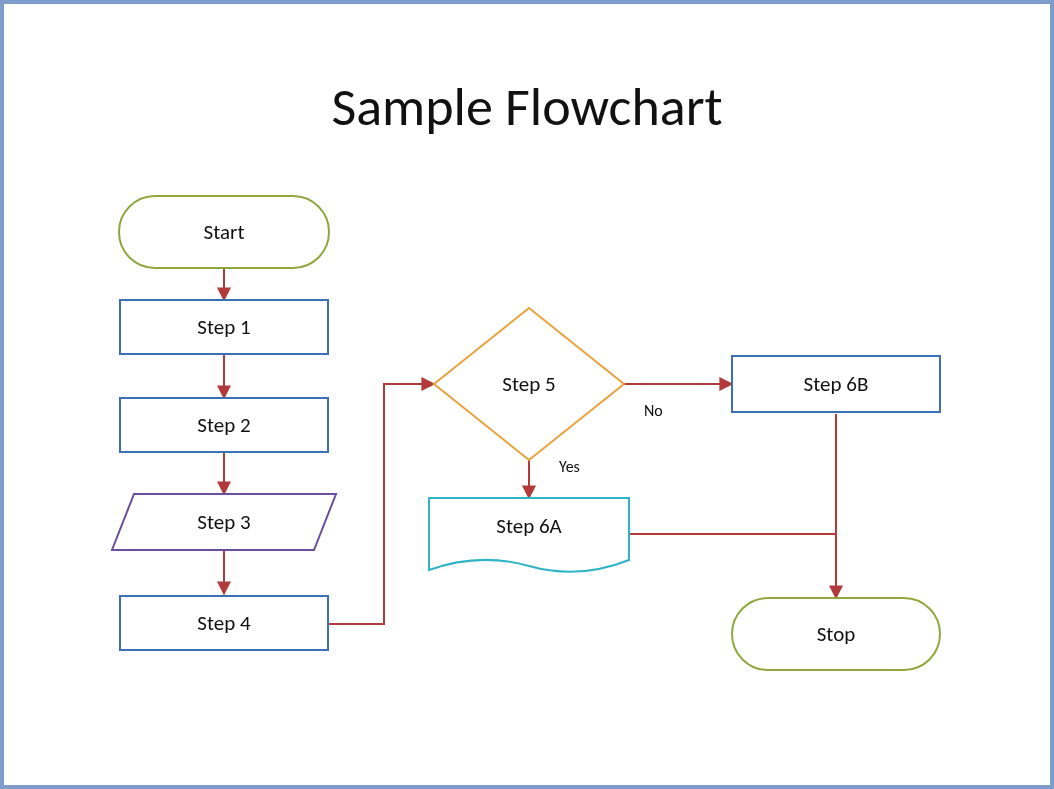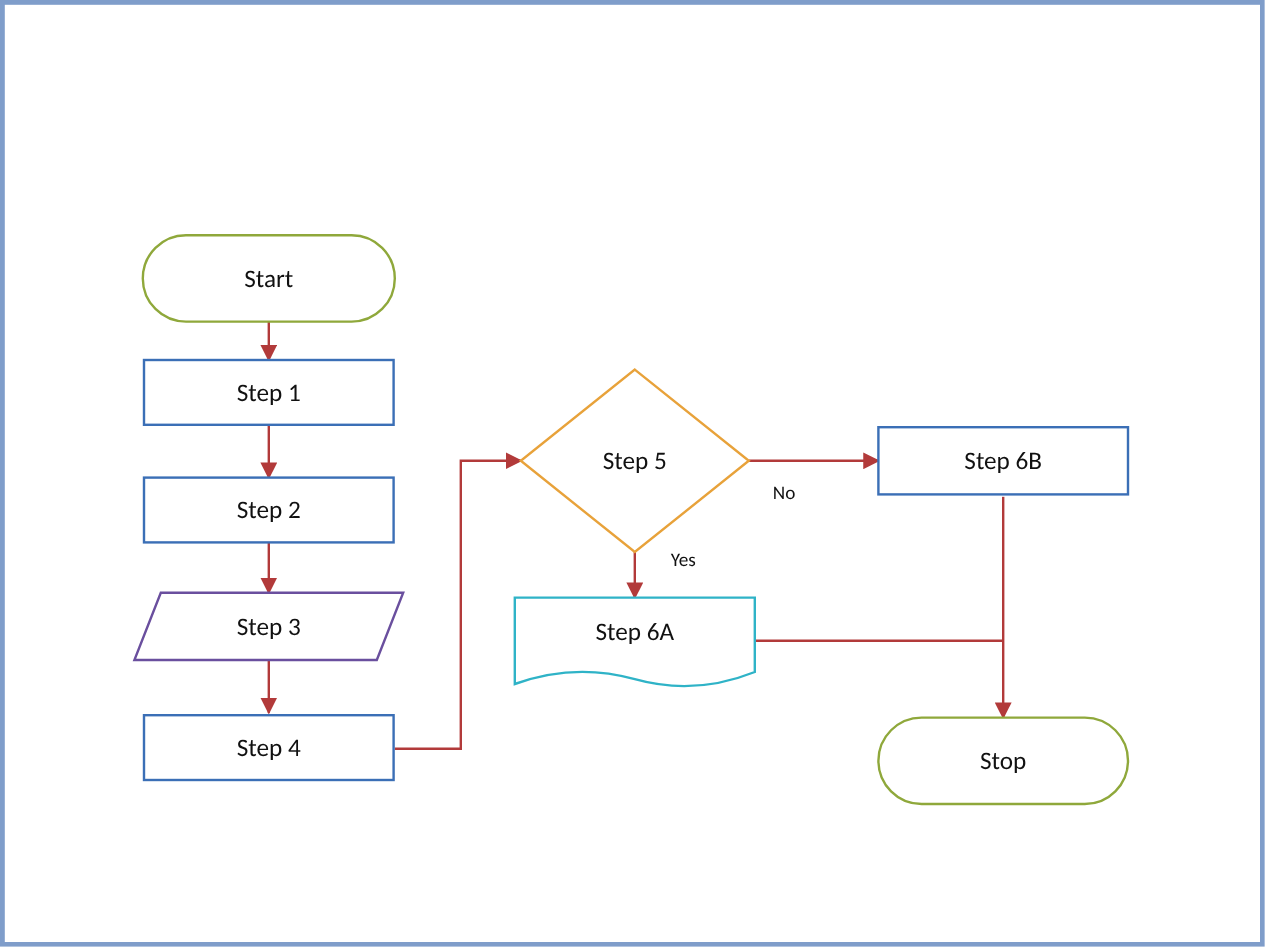--- a/index.html
+++ b/index.html
@@ -43,20 +43,21 @@
     font-size: 16px;
     fill: #111;
     text-anchor: start;
     dominant-baseline: middle;
   }
 </style>
 </head>
 <body>
 
 <div class="slide-frame">
+  <div class="title">Sample Flowchart</div>
 
   <svg width="1054" height="789">
     <defs>
       <marker id="arrow" viewBox="0 0 10 10" refX="9" refY="5" markerWidth="7" markerHeight="7" orient="auto-start-reverse">
         <path d="M 0 0 L 10 5 L 0 10 z" fill="#b23a3a"></path>
       </marker>
     </defs>
 
     <line x1="220" y1="264" x2="220" y2="296" stroke="#b23a3a" stroke-width="2" marker-end="url(#arrow)"></line>
 

